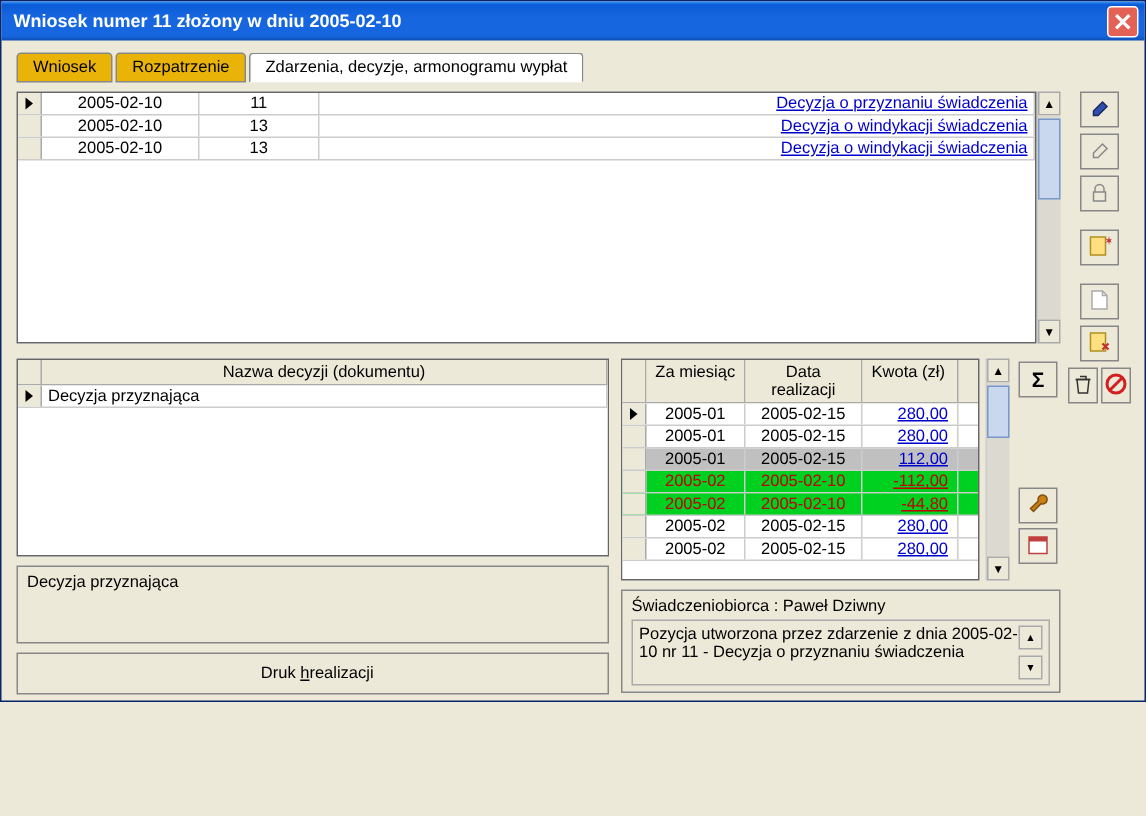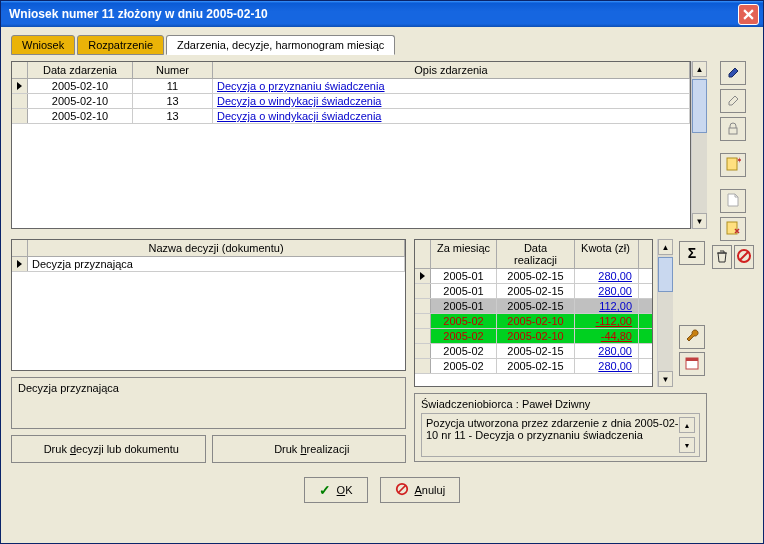--- a/index.html
+++ b/index.html
@@ -1,35 +1,35 @@
 <!DOCTYPE html>
 <html><head>
 <meta charset="utf-8">
 <style>
 * { box-sizing: border-box; margin: 0; padding: 0; }
 body { font-family: Tahoma, Arial, sans-serif; font-size: 11px; background: #ece9d8; }
-.window { width: 764px; height: 544px; background: #ece9d8; border: 1px solid #0a246a; position: relative; }
+.window { width: 764px; height: 468px; background: #ece9d8; border: 1px solid #0a246a; position: relative; }
 .titlebar { height: 26px; background: linear-gradient(to bottom, #3a95ff 0%, #0a5bd6 8%, #1666e0 40%, #1666e0 88%, #0d4fb3 100%); display: flex; align-items: center; padding: 0 4px 0 8px; }
 .titlebar-text { color: #fff; font-weight: bold; font-size: 12px; flex: 1; }
 .close-btn { width: 21px; height: 21px; background: #e36255; border: 1px solid #fff; border-radius: 3px; display: flex; align-items: center; justify-content: center; color: #fff; font-weight: bold; font-size: 11px; cursor: pointer; }
 .close-btn svg { width: 11px; height: 11px; }
 .content { padding: 8px 10px; }
 .tabs { display: flex; margin-bottom: 6px; }
 .tab { border: 1px solid #888; background: #eab308; padding: 3px 10px; margin-right: 2px; cursor: pointer; border-radius: 3px 3px 0 0; font-size: 11px; }
 .tab.active { background: #fff; border-bottom: 1px solid #fff; }
 
 .main-area { display: flex; gap: 6px; }
 .main-left { flex: 1; }
 .main-right { width: 40px; display: flex; flex-direction: column; gap: 4px; align-items: center; }
 
 .grid { background: #fff; border: 1px solid #666; font-size: 11px; }
 .grid-head { display: flex; background: #ece9d8; border-bottom: 1px solid #aaa; }
 .grid-head .cell { border-right: 1px solid #aaa; padding: 2px 4px; text-align: center; background: #ece9d8; font-weight: normal; }
 .grid-row { display: flex; border-bottom: 1px solid #ccc; }
-.grid-row .cell { border-right: 1px solid #ccc; padding: 1px 4px; overflow: hidden; white-space: nowrap; }
+.grid-row .cell { border-right: 1px solid #ccc; padding: 1px 4px; overflow: hidden; white-space: nowrap; text-align: right; }
 .rowhead { width: 16px; background: #ece9d8; border-right: 1px solid #aaa; display:flex; align-items:center; justify-content:center; }
 .rowhead svg { width: 7px; height: 10px; }
 
 .g1 { height: 168px; display:flex; flex-direction: column; position: relative; }
 .g1-body { flex: 1; overflow: hidden; background: #fff; }
 .link { color: #0000cc; text-decoration: underline; }
 
 .g1 .c-date { width: 105px; text-align: center; }
 .g1 .c-num { width: 80px; text-align: center; }
 .g1 .c-desc { flex: 1; }
@@ -88,34 +88,28 @@
       <svg viewBox="0 0 10 10">
           <path d="M1 1 L9 9 M9 1 L1 9" stroke="#fff" stroke-width="2"></path>
         </svg>
     </div>
   </div>
 
   <div class="content">
     <div class="tabs">
       <div class="tab">Wniosek</div>
       <div class="tab">Rozpatrzenie</div>
-      <div class="tab active">Zdarzenia, decyzje, harmonogram miesiąc</div>
+      <div class="tab active">Zdarzenia, decyzje, armonogramu wypłat</div>
     </div>
 
     <div class="main-area">
       <div class="main-left">
 
         <div style="display:flex;">
           <div class="grid g1" style="flex:1;">
-            <div class="grid-head">
-              <div class="rowhead"></div>
-              <div class="cell c-date">Data zdarzenia</div>
-              <div class="cell c-num">Numer</div>
-              <div class="cell c-desc">Opis zdarzenia</div>
-            </div>
             <div class="g1-body">
               <div class="grid-row">
                 <div class="rowhead">
                     <svg viewBox="0 0 7 10">
                       <path d="M1 1 L6 5 L1 9 Z" fill="#000"></path>
                     </svg>
                   </div>
                 <div class="cell c-date">2005-02-10</div>
                 <div class="cell c-num">11</div>
                 <div class="cell c-desc"><a class="link">Decyzja o przyznaniu świadczenia</a></div>
@@ -156,29 +150,20 @@
                       <svg viewBox="0 0 7 10">
                         <path d="M1 1 L6 5 L1 9 Z" fill="#000"></path>
                       </svg>
                     </div>
                   <div class="cell c-name" style="text-align:left;">Decyzja przyznająca</div>
                 </div>
               </div>
             </div>
             <div class="descbox">Decyzja przyznająca</div>
             <div class="btnrow">
-              <button class="winbtn">
-                <span><svg viewBox="0 0 16 16">
-                      <rect x="3" y="2" width="9" height="12" fill="#fff" stroke="#666"></rect>
-                      <line x1="5" y1="5" x2="10" y2="5" stroke="#666"></line>
-                      <line x1="5" y1="7" x2="10" y2="7" stroke="#666"></line>
-                      <line x1="5" y1="9" x2="10" y2="9" stroke="#666"></line>
-                    </svg></span>
-                <span><span>Druk </span><span class="underline-key">d</span><span>ecyzji lub dokumentu</span></span>
-              </button>
               <button class="winbtn">
                 <span><svg viewBox="0 0 16 16">
                       <rect x="3" y="2" width="9" height="12" fill="#fff" stroke="#666"></rect>
                       <line x1="5" y1="5" x2="10" y2="5" stroke="#666"></line>
                       <line x1="5" y1="7" x2="10" y2="7" stroke="#666"></line>
                       <line x1="5" y1="9" x2="10" y2="9" stroke="#666"></line>
                     </svg></span>
                 <span><span>Druk </span><span class="underline-key">h</span><span>realizacji</span></span>
               </button>
             </div>

